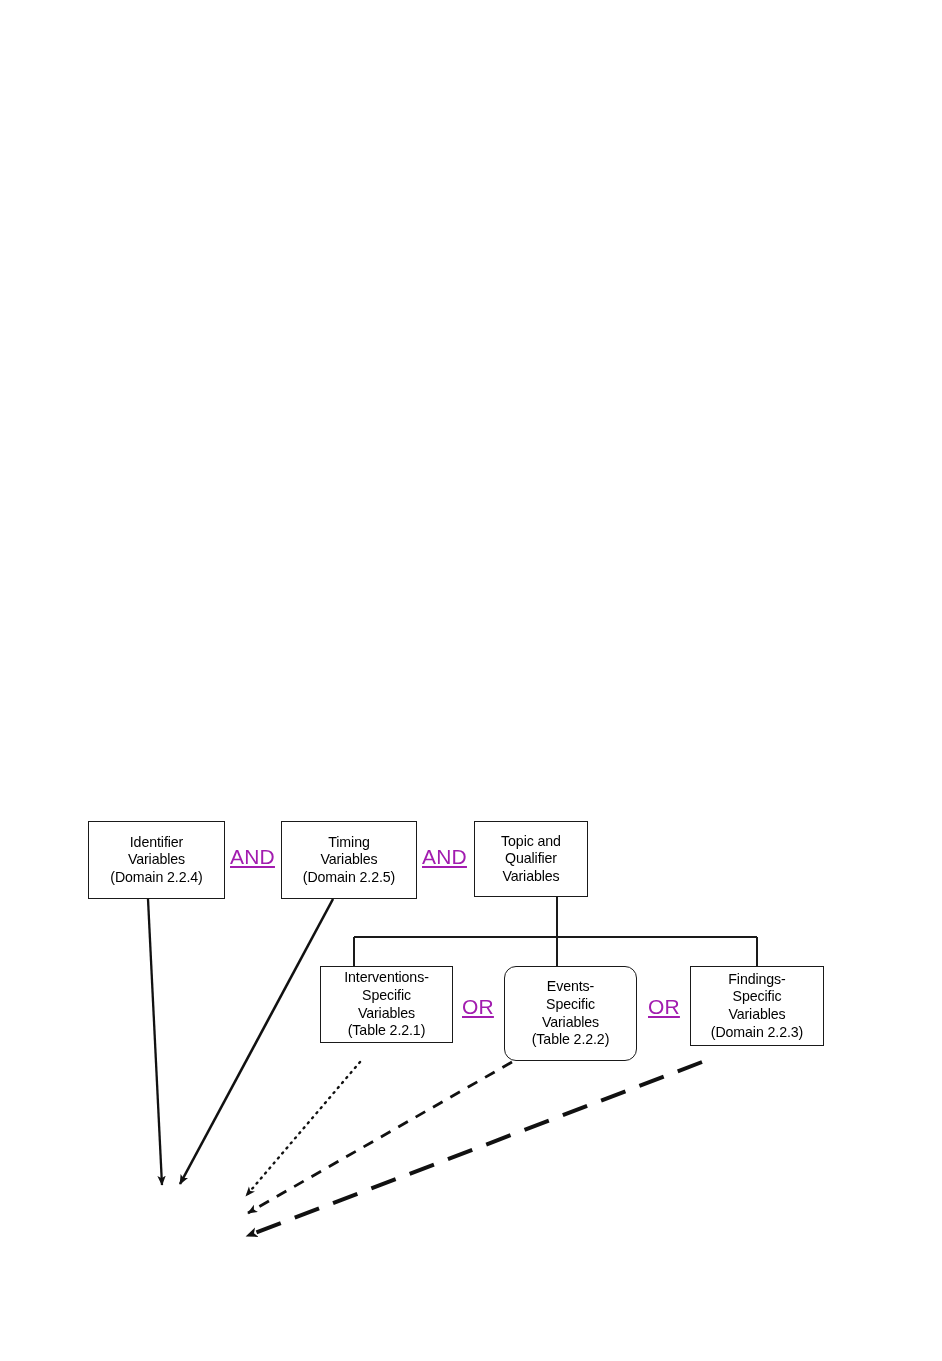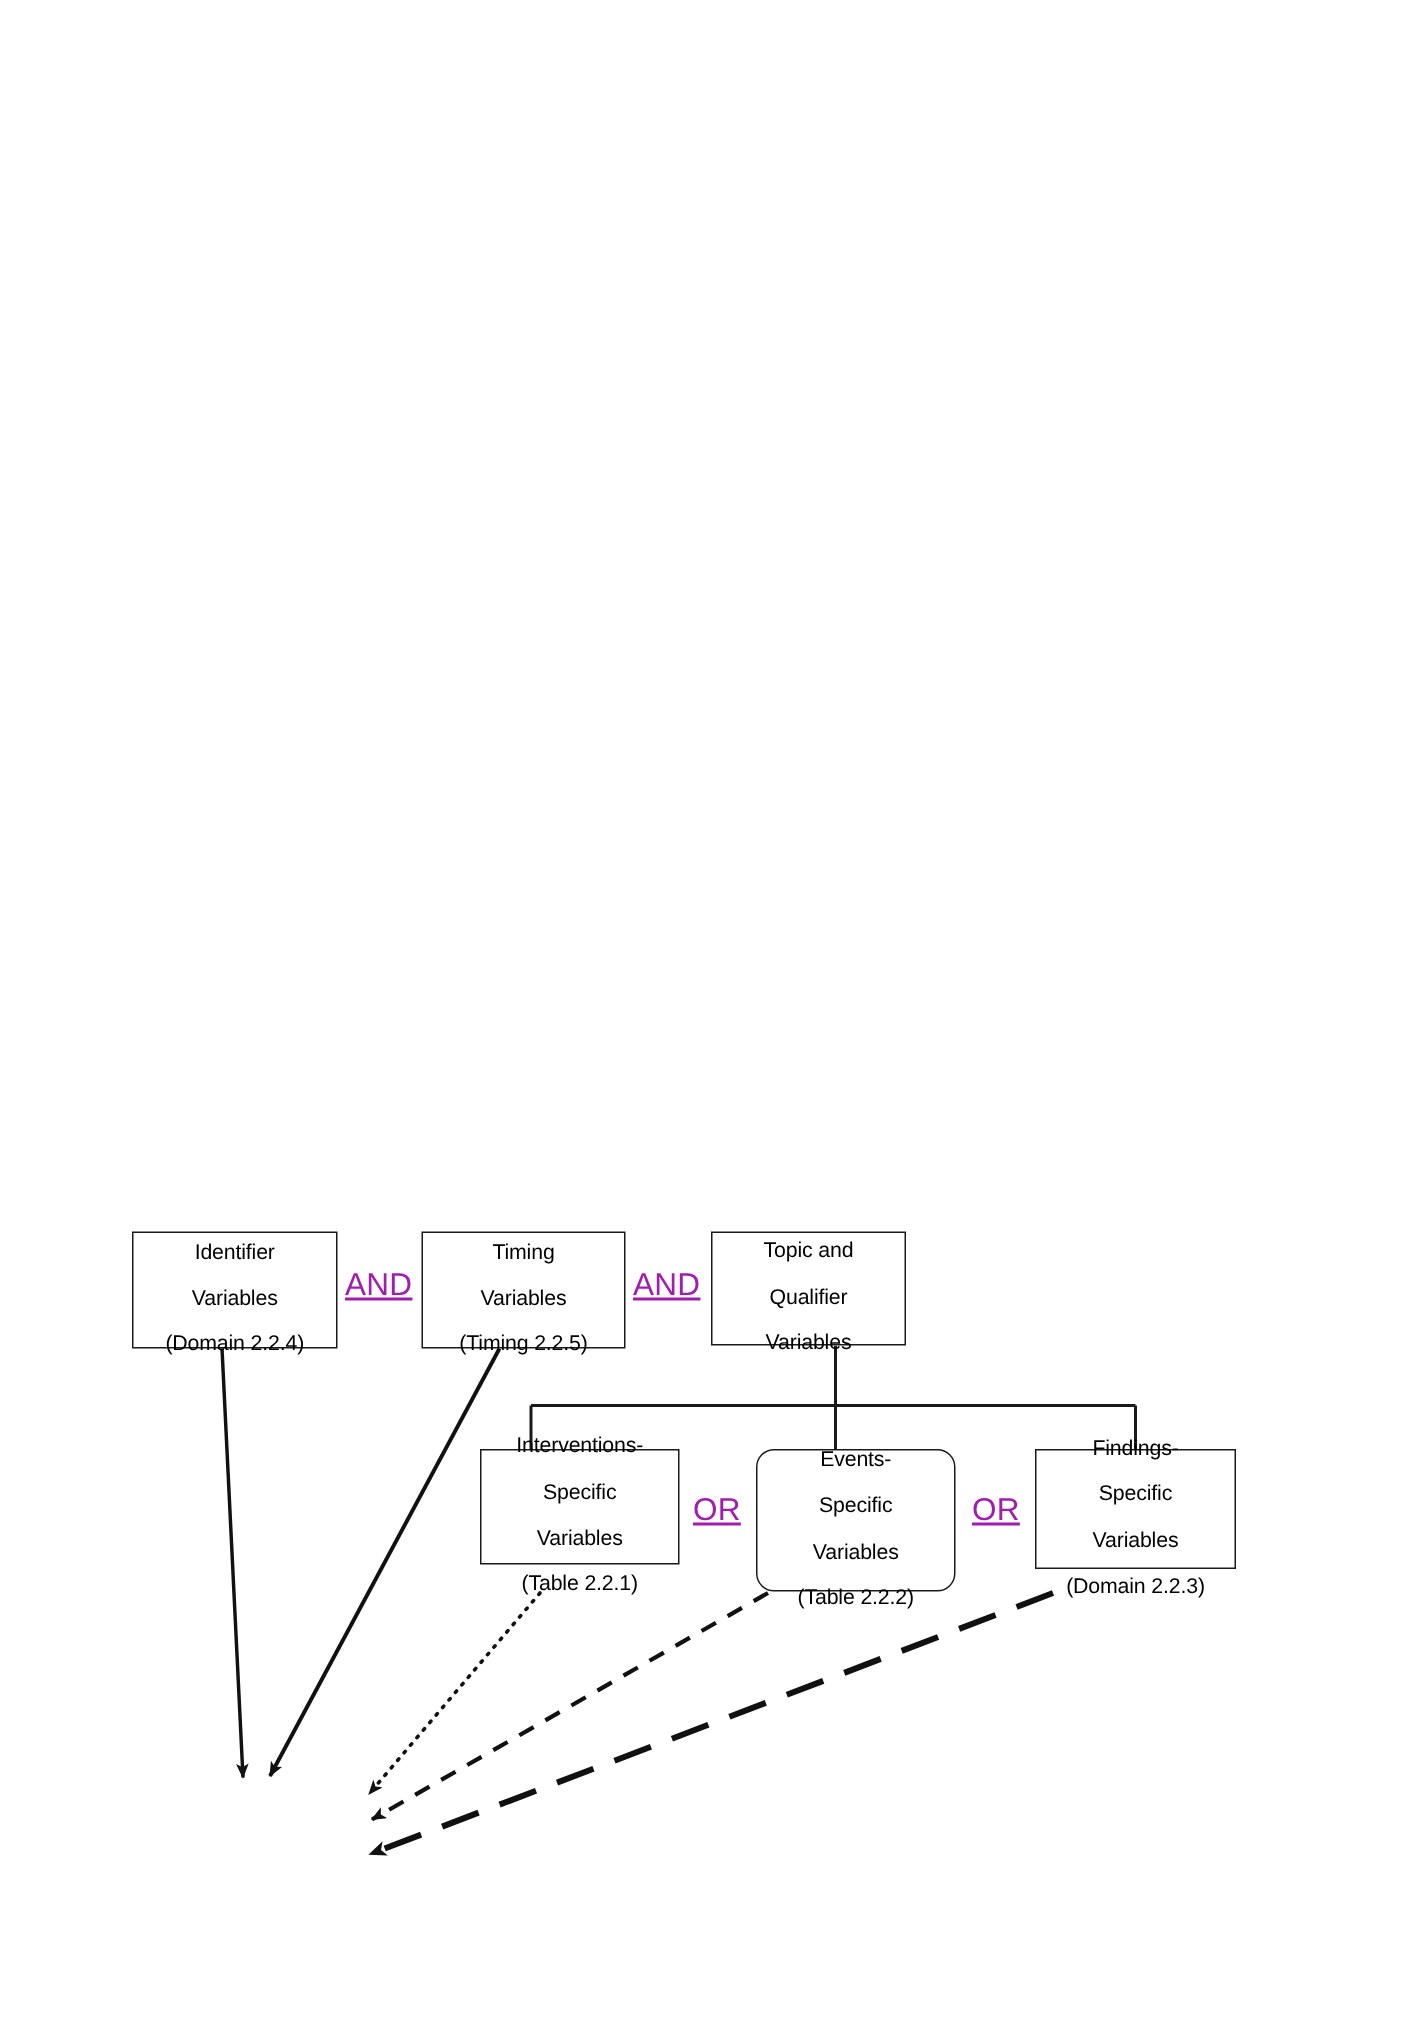--- a/index.html
+++ b/index.html
@@ -37,35 +37,34 @@
     justify-content: center;
     font-size: 14.2px;
     line-height: 17.6px;
     text-align: center;
     color: #000000;
     letter-spacing: -0.1px;
   }
   .node-box .line {
     display: block;
     white-space: nowrap;
-    margin-top: 13px;
   }
   .op-label {
     position: absolute;
     font-size: 21px;
     line-height: 18px;
     color: #a21caf;
     letter-spacing: 0.2px;
     white-space: nowrap;
     text-decoration: underline;
   }
   
   #box-identifier { left: 88px;  top: 821px;  width: 137px; height: 78px; }
   #box-timing     { left: 281px; top: 821px;  width: 136px; height: 78px; }
-  #box-topic      { left: 474px; top: 821px;  width: 130px; height: 76px; }
+  #box-topic      { left: 474px; top: 821px;  width: 114px; height: 76px; }
   
   #box-interventions { left: 320px; top: 966px; width: 133px; height: 77px; }
   #box-events        { left: 504px; top: 966px; width: 133px; height: 95px; border-radius: 12px; }
   #box-findings      { left: 690px; top: 966px; width: 134px; height: 80px; }
   
   #box-new-domain { left: 101px; top: 1190px; width: 137px; height: 73px; font-size: 14.6px; }
   
   #label-and-1 { left: 230px; top: 848px; }
   #label-and-2 { left: 422px; top: 848px; }
   #label-or-1  { left: 462px; top: 998px; }
@@ -112,21 +111,21 @@
     <span class="line">Identifier</span>
     <span class="line">Variables</span>
     <span class="line">(Domain 2.2.4)</span>
   </div>
 
   <div class="op-label" id="label-and-1">AND</div>
 
   <div class="node-box" id="box-timing">
     <span class="line">Timing</span>
     <span class="line">Variables</span>
-    <span class="line">(Timing 2.2.5)</span>
+    <span class="line">(Domain 2.2.5)</span>
   </div>
 
   <div class="op-label" id="label-and-2">AND</div>
 
   <div class="node-box" id="box-topic">
     <span class="line">Topic and</span>
     <span class="line">Qualifier</span>
     <span class="line">Variables</span>
   </div>
 

